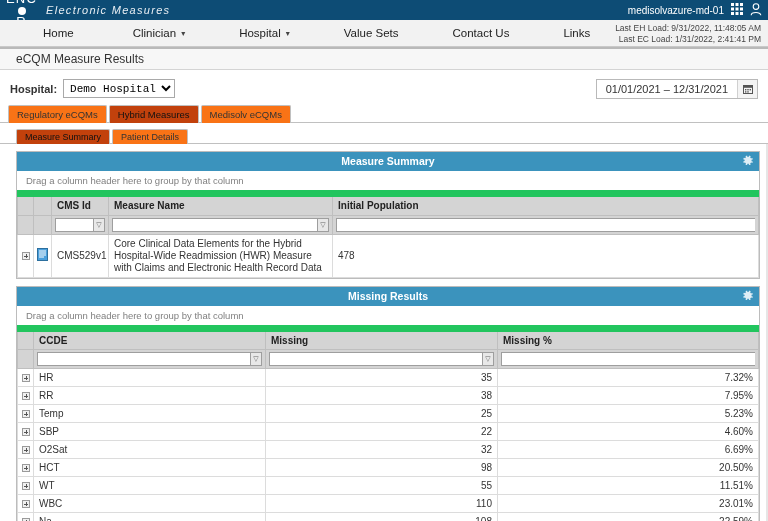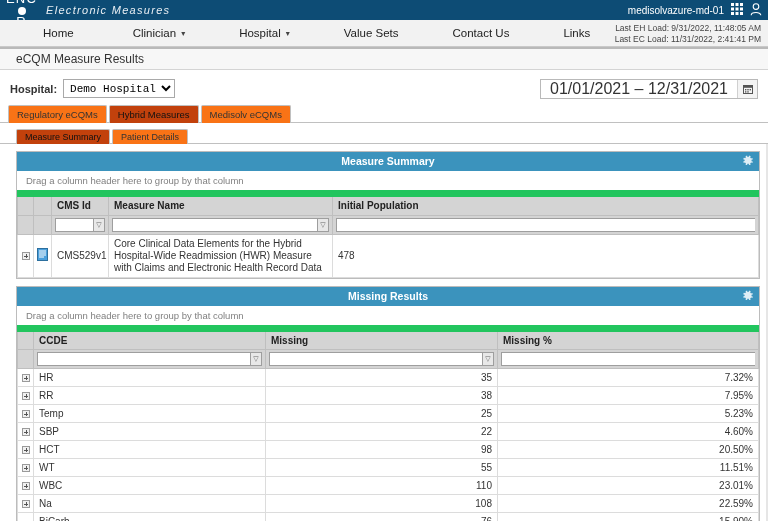--- a/index.html
+++ b/index.html
@@ -123,21 +123,21 @@
   .daterange {
     margin-left: auto;
     display: flex;
     align-items: stretch;
     height: 20px;
     border: 1px solid #b9b9b9;
     background: #fff;
   }
   .daterange .val {
     padding: 0 9px;
-    font-size: 16px;
+    font-size: 11px;
     display: flex;
     align-items: center;
     color: #333;
     min-width: 128px;
   }
   .daterange .calbtn {
     width: 20px;
     border-left: 1px solid #d0d0d0;
     background: #f4f4f4;
     display: flex;
@@ -366,21 +366,21 @@
     <span>Value Sets</span>
   </div>
   <div class="navitem">
     <span>Contact Us</span>
   </div>
   <div class="navitem">
     <span>Links</span>
   </div>
   <div class="loadinfo">
     <div>Last EH Load: 9/31/2022, 11:48:05 AM</div>
-    <div>Last EC Load: 11/31/2022, 2:41:41 PM</div>
+    <div>Last EC Load: 1/31/2022, 2:41:41 PM</div>
   </div>
 </div>
 
 <div class="titlebar">
   <span>eCQM Measure Results</span>
 </div>
 
 <div class="filterrow">
   <span class="lbl">Hospital:</span>
   <select class="hospital-select">
@@ -567,20 +567,26 @@
               <td class="cell num">5.23%</td>
             </tr>
             <tr>
               <td class="cell exp"><span class="plusbox"></span></td>
               <td class="cell">SBP</td>
               <td class="cell num">22</td>
               <td class="cell num">4.60%</td>
             </tr>
             <tr>
               <td class="cell exp"><span class="plusbox"></span></td>
+              <td class="cell">O2Sat</td>
+              <td class="cell num">32</td>
+              <td class="cell num">6.69%</td>
+            </tr>
+            <tr>
+              <td class="cell exp"><span class="plusbox"></span></td>
               <td class="cell">HCT</td>
               <td class="cell num">98</td>
               <td class="cell num">20.50%</td>
             </tr>
             <tr>
               <td class="cell exp"><span class="plusbox"></span></td>
               <td class="cell">WT</td>
               <td class="cell num">55</td>
               <td class="cell num">11.51%</td>
             </tr>

